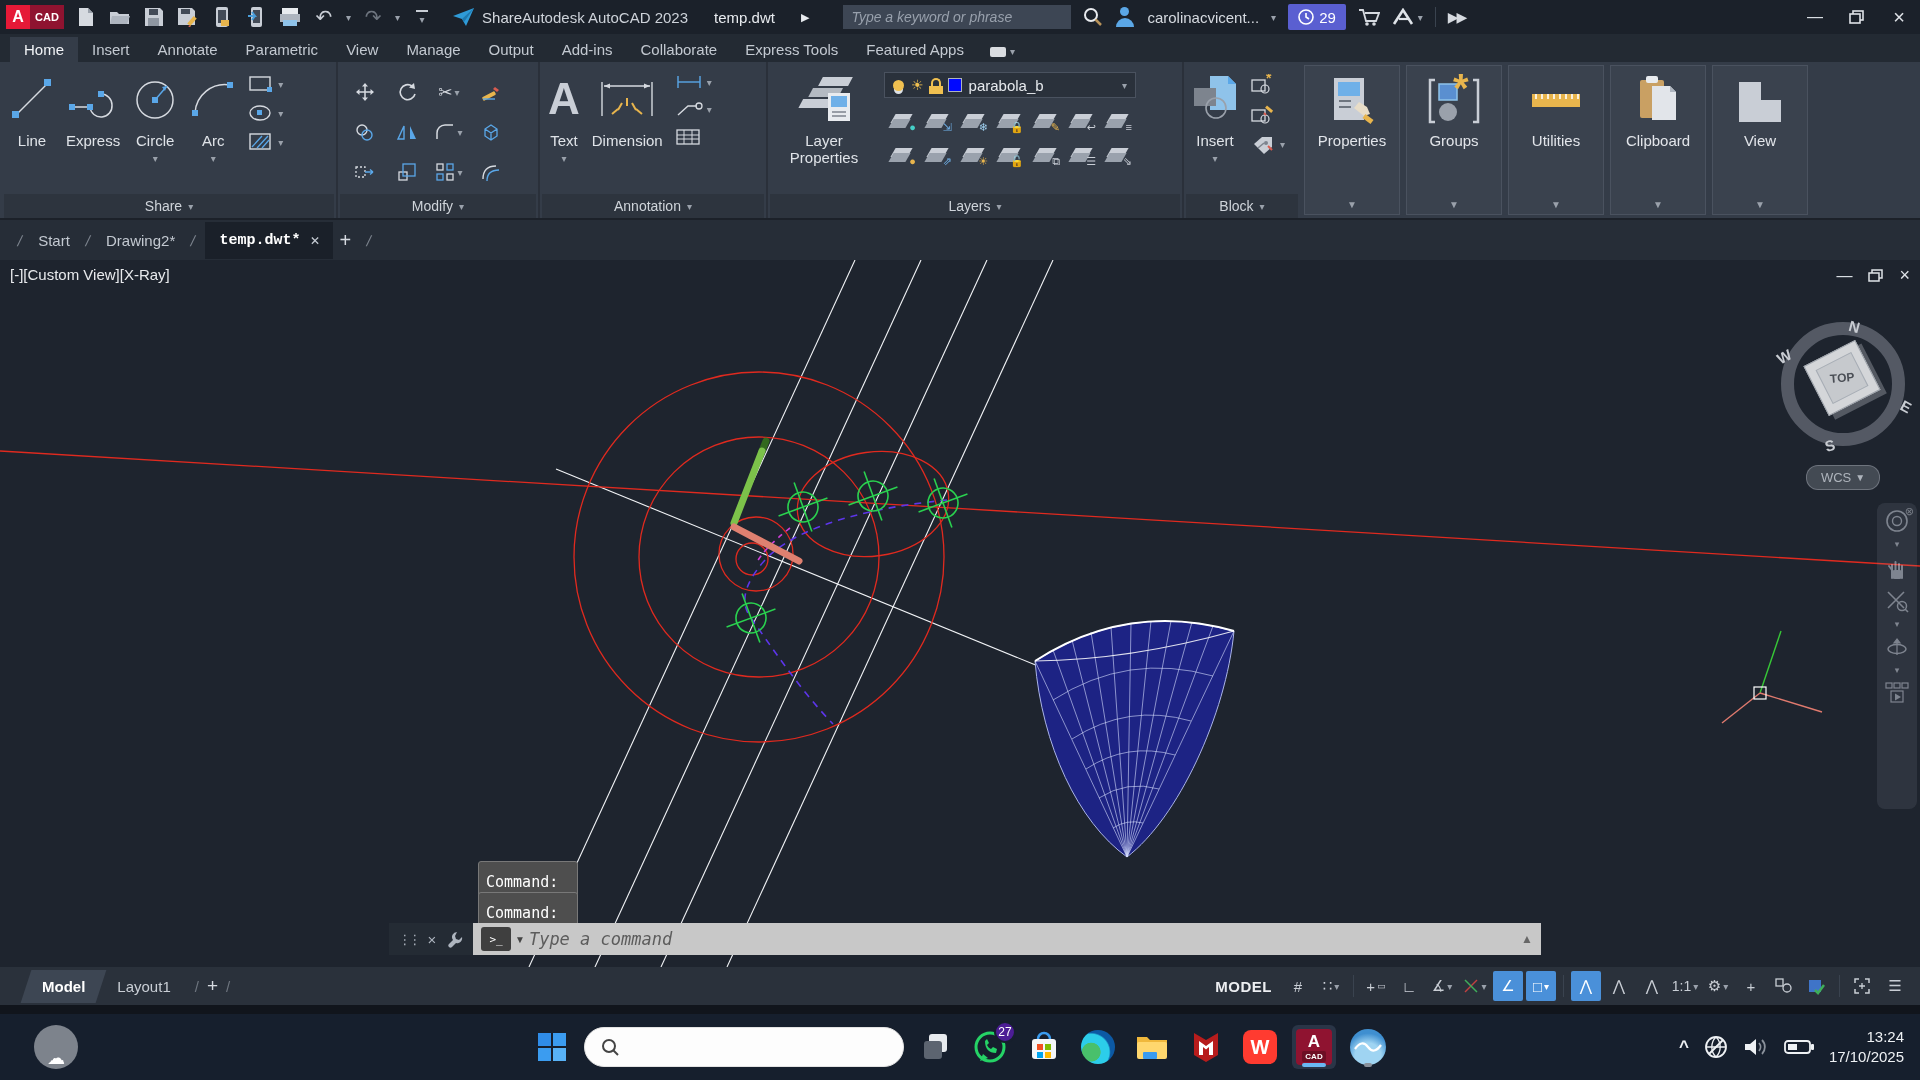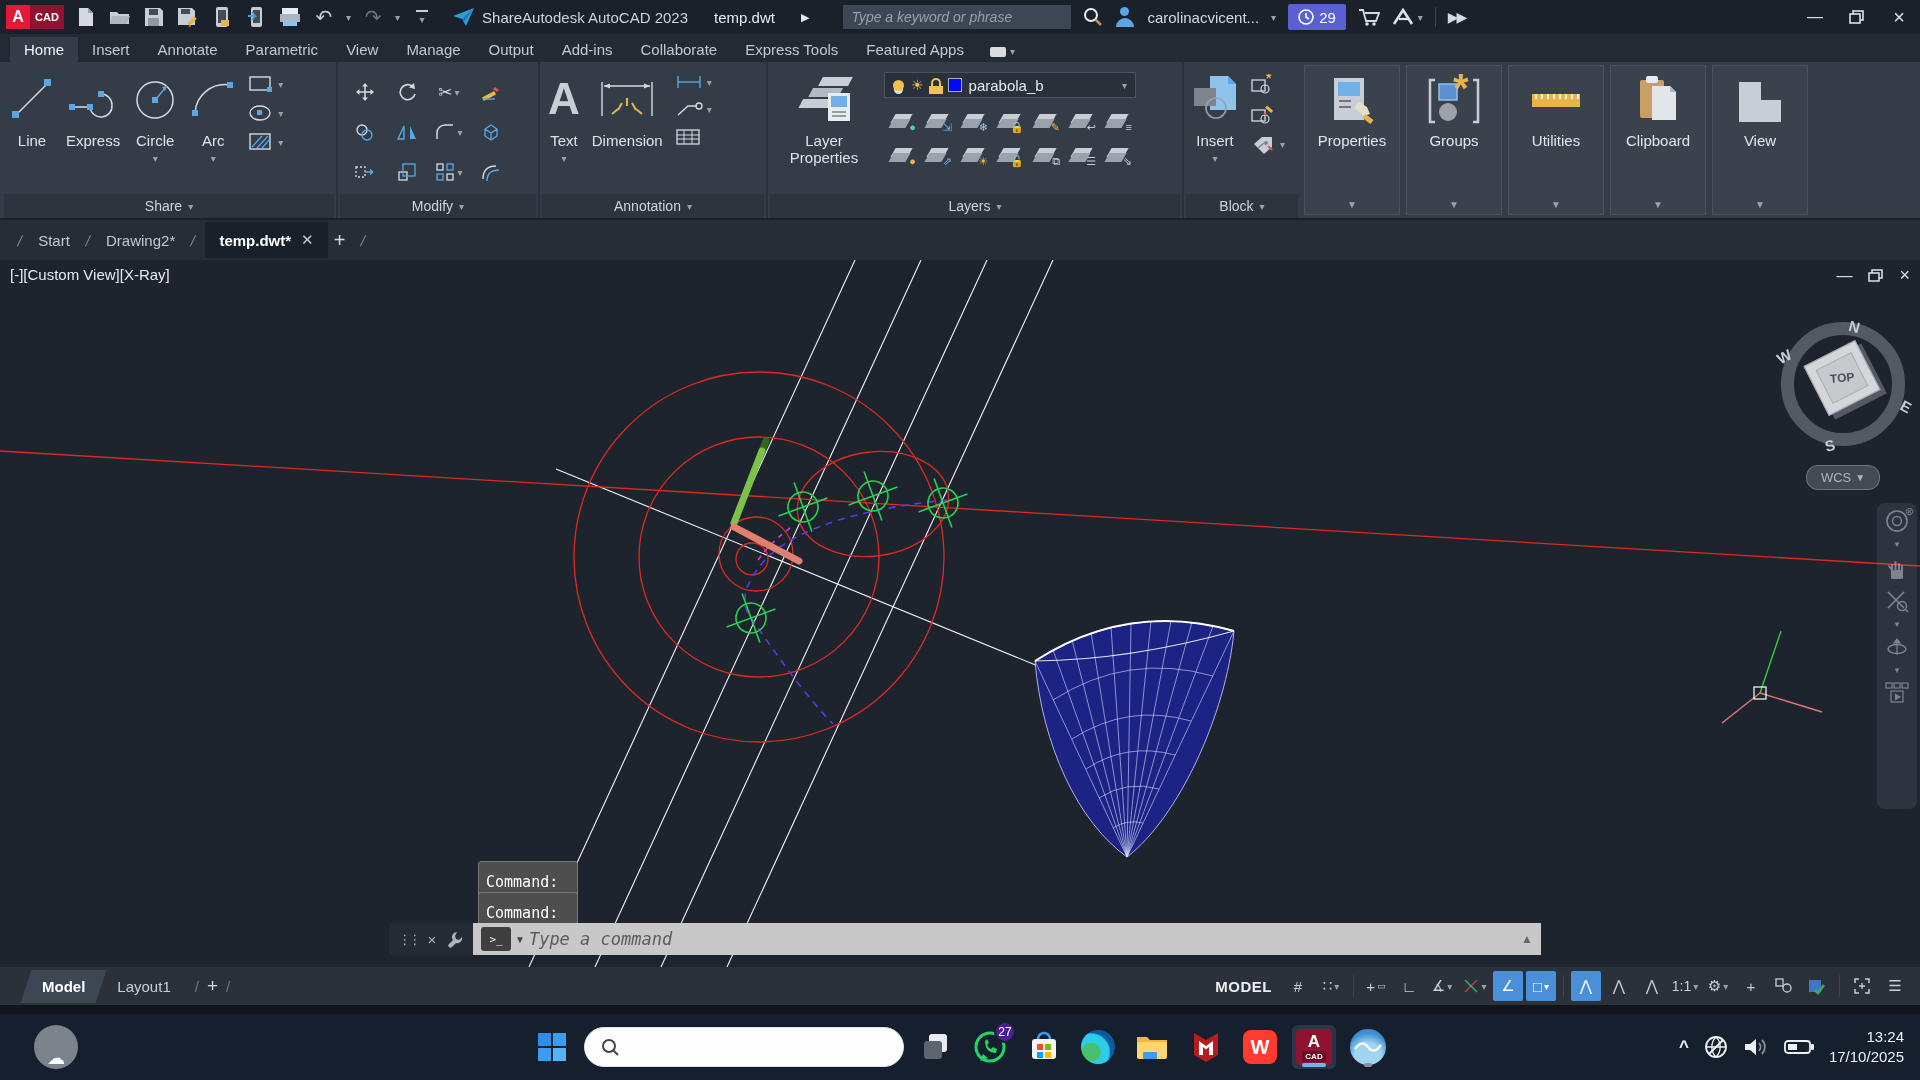--- a/index.html
+++ b/index.html
@@ -65,21 +65,21 @@
   .boxpanels { display:flex; gap:6px; margin-left:6px; padding:3px 0; }
   .boxpanel { width:96px; border:1px solid #4a525f; background:#3a424e; display:flex; flex-direction:column; align-items:center; }
   .boxpanel .ic { flex:0 0 auto; height:62px; display:flex; align-items:flex-end; justify-content:center; }
   .boxpanel .lbl { color:#e2e5ea; font-size:15px; margin-top:4px; }
   .boxpanel .dn { margin-top:auto; margin-bottom:4px; color:#9aa1ab; font-size:10px; }
 
   
   .filetabs { height:40px; background:#262d37; display:flex; align-items:center; padding-left:8px; color:#c3c9d1; font-size:15px; flex:0 0 auto; }
   .ftslash { color:#7d848e; margin:0 10px; transform:skewX(-12deg); }
   .ftab { padding:8px 6px; }
-  .ftab.active { background:#1a2029; color:#fff; font-weight:bold; display:flex; align-items:center; gap:10px; padding:9px 14px; }
+  .ftab.active { background:#1a2029; color:#fff; font-weight:bold; display:flex; align-items:center; gap:10px; padding:9px 14px;font-family:Liberation Mono, monospace; }
   .ftab.active .x { font-weight:normal; color:#c3c9d1; }
   .ftplus { font-size:20px; color:#d6dae0; margin:0 6px; }
 
   
   .canvas { position:relative; height:707px; background:#1e242e; overflow:hidden; flex:0 0 auto; }
   .canvas > svg.geom { position:absolute; left:0; top:0; }
   .vp-label { position:absolute; left:10px; top:6px; color:#e8eaed; font-size:15px; }
   .vp-winctl { position:absolute; right:10px; top:5px; display:flex; gap:16px; align-items:center; color:#dfe3e8; }
   .viewcube { position:absolute; left:1781px; top:62px; width:124px; height:124px; }
   .vc-ring { position:absolute; inset:0; border-radius:50%; border:13px solid rgba(150,156,166,0.45); }

